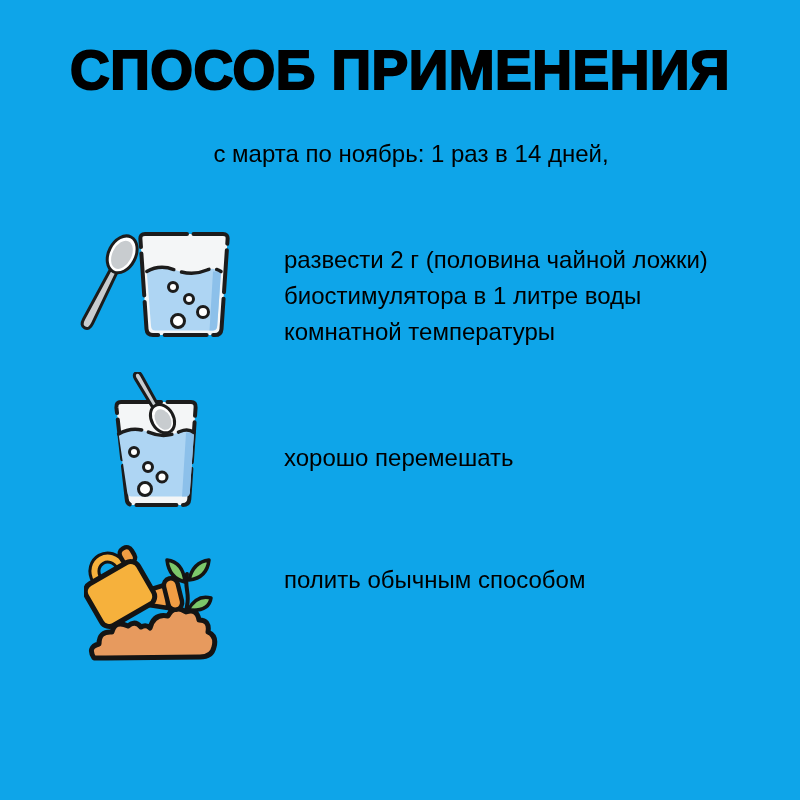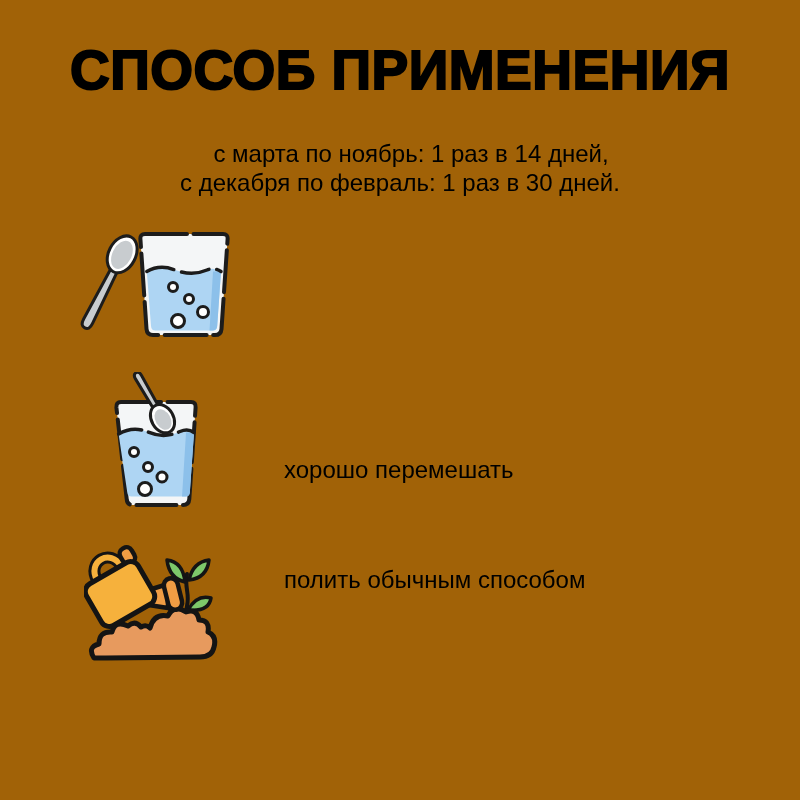--- a/index.html
+++ b/index.html
@@ -1,20 +1,20 @@
 <!DOCTYPE html>
 <html><head>
 <meta charset="utf-8">
 <style>
   html, body { margin: 0; padding: 0; }
   .page {
     position: relative;
     width: 800px;
     height: 800px;
-    background: #a16207;
+    background: #0ea5e9;
     color: #000000;
     font-family: "Liberation Sans", sans-serif;
     overflow: hidden;
   }
   .center { position: absolute; left: 0; width: 100%; text-align: center; white-space: nowrap; }
   .title {
     top: 38px;
     font-size: 55px;
     font-weight: bold;
     letter-spacing: 0.5px;
@@ -25,55 +25,57 @@
   .sched-line2 { top: 169px; font-size: 24px; }
   .step-text {
     position: absolute;
     left: 284px;
     font-size: 24px;
     line-height: 36px;
     white-space: pre-line;
     width: 470px;
   }
   .t1 { top: 242px; }
-  .t2 { top: 440px; margin-top: 12px; }
+  .t2 { top: 440px; }
   .t3 { top: 562px; }
   .footer { top: 715px; font-size: 25px; }
   .icon { position: absolute; }
   .icon1 { left: 76px;  top: 230px; width: 156px; height: 108px; }
   .icon2 { left: 101px; top: 372px; width: 100px; height: 138px; }
   .icon3 { left: 84px;  top: 540px; width: 134px; height: 128px; }
 </style>
 </head>
 <body>
 
 <div class="page">
 
   <div class="center title">СПОСОБ ПРИМЕНЕНИЯ</div>
 
   <div class="center sched-line1">с марта по ноябрь: 1 раз в 14 дней,</div>
-  <div class="center sched-line2">с декабря по февраль: 1 раз в 30 дней.</div>
 
   <svg class="icon icon1" viewBox="0 0 156 108">
     <g transform="rotate(27 28 60)">
       <path d="M24.5,36 L23,95 Q22.8,102.5 28,102.5 Q33.2,102.5 33,95 L31.5,36 Z" fill="#c8cccf" stroke="#1c1c1c" stroke-width="3" stroke-linejoin="round"></path>
       <ellipse cx="28" cy="20" rx="13.5" ry="19.5" fill="#ffffff" stroke="#1c1c1c" stroke-width="3"></ellipse>
       <ellipse cx="28" cy="20.5" rx="9.5" ry="15" fill="#c8cccf"></ellipse>
     </g>
     <g>
       <path d="M69,4 L147,4 Q152,4 151.6,9 L145.5,99 Q145,105 139,105 L77,105 Q71,105 70.5,99 L64.4,9 Q64,4 69,4 Z" fill="#f4f6f7" stroke="#1c1c1c" stroke-width="4" stroke-linejoin="round" stroke-linecap="round" stroke-dasharray="42 6.5"></path>
       <path d="M70.8,41.5 Q84,34 99,40 Q116,46.5 131,40 Q138,37 145,41.5 L141.2,96 Q140.9,100.5 136.5,100.5 L79.5,100.5 Q75.3,100.5 75,96 Z" fill="#aed5f3"></path>
       <path d="M137,41.5 L145,41.5 L141.2,96 Q140.9,100.5 136.5,100.5 L133.5,100.5 Z" fill="#8cc0ea"></path>
       <path d="M70.8,41.5 Q84,34 99,40 Q116,46.5 131,40 Q138,37 145,41.5" fill="none" stroke="#1c1c1c" stroke-width="3.5" stroke-linecap="round" stroke-dasharray="28 8"></path>
       <circle cx="97" cy="57" r="4.5" fill="#ffffff" stroke="#1c1c1c" stroke-width="3"></circle>
       <circle cx="113" cy="69" r="4.5" fill="#ffffff" stroke="#1c1c1c" stroke-width="3"></circle>
       <circle cx="127" cy="82" r="5.5" fill="#ffffff" stroke="#1c1c1c" stroke-width="3"></circle>
       <circle cx="102" cy="91" r="6.5" fill="#ffffff" stroke="#1c1c1c" stroke-width="3"></circle>
     </g>
   </svg>
+  <div class="step-text t1">развести 2 г (половина чайной ложки)
+биостимулятора в 1 литре воды
+комнатной температуры</div>
 
   <svg class="icon icon2" viewBox="0 0 100 138">
     <path d="M20,30 L90,30 Q95,30 94.6,35.5 L88.3,127 Q87.9,133 82,133 L32,133 Q26.1,133 25.7,127 L15.4,35.5 Q15,30 20,30 Z" fill="#f4f6f7" stroke="#1c1c1c" stroke-width="4" stroke-linejoin="round" stroke-linecap="round" stroke-dasharray="40 6.5"></path>
     <path d="M17.6,62 Q32,53.5 47,60 Q63,67 79,59.5 Q87,56 93,60.5 L88.8,120.5 Q88.5,124.5 84.5,124.5 L30.5,124.5 Q26.6,124.5 26.3,120.5 L17.6,62 Z" fill="#aed5f3"></path>
     <path d="M85,60.5 L93,60.5 L88.8,120.5 Q88.5,124.5 84.5,124.5 L81,124.5 Z" fill="#8cc0ea"></path>
     <path d="M17.6,62 Q32,53.5 47,60 Q63,67 79,59.5 Q87,56 93,60.5" fill="none" stroke="#1c1c1c" stroke-width="3.5" stroke-linecap="round" stroke-dasharray="24 7"></path>
     <circle cx="33" cy="80" r="4.5" fill="#ffffff" stroke="#1c1c1c" stroke-width="3"></circle>
     <circle cx="47" cy="95" r="4.5" fill="#ffffff" stroke="#1c1c1c" stroke-width="3"></circle>
     <circle cx="61" cy="105" r="5" fill="#ffffff" stroke="#1c1c1c" stroke-width="3"></circle>
     <circle cx="44" cy="117" r="6.5" fill="#ffffff" stroke="#1c1c1c" stroke-width="3"></circle>

